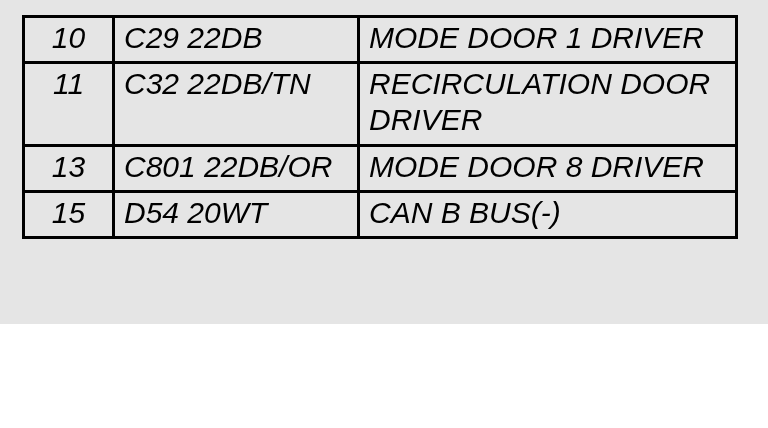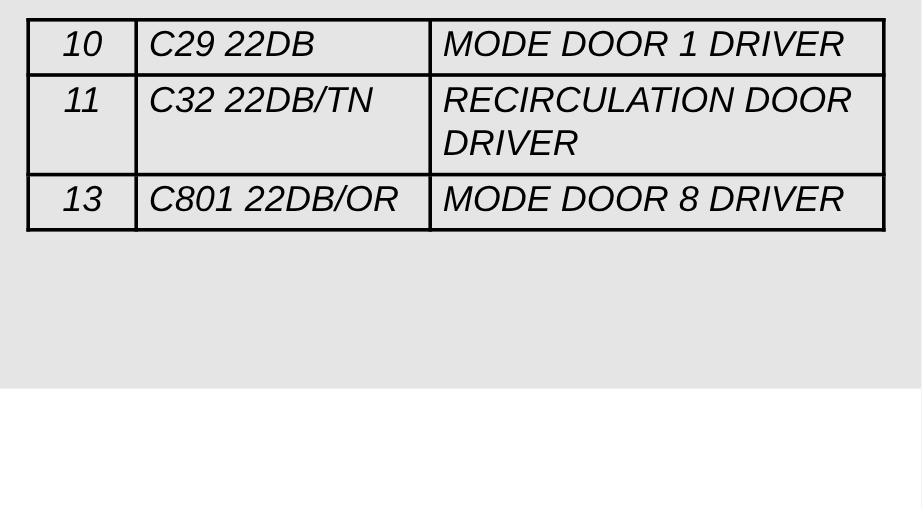--- a/index.html
+++ b/index.html
@@ -72,18 +72,23 @@
         <td class="pin">11</td>
         <td class="wire">C32 22DB/TN</td>
         <td class="desc">RECIRCULATION DOOR
 DRIVER</td>
       </tr>
       <tr class="r-s">
         <td class="pin">13</td>
         <td class="wire">C801 22DB/OR</td>
         <td class="desc">MODE DOOR 8 DRIVER</td>
       </tr>
+      <tr class="r-s">
+        <td class="pin">15</td>
+        <td class="wire">D54 20WT</td>
+        <td class="desc">CAN B BUS(-)</td>
+      </tr>
     </tbody>
   </table>
 
   <div class="separator-line"></div>
 
 </div>
 
 </body></html>

